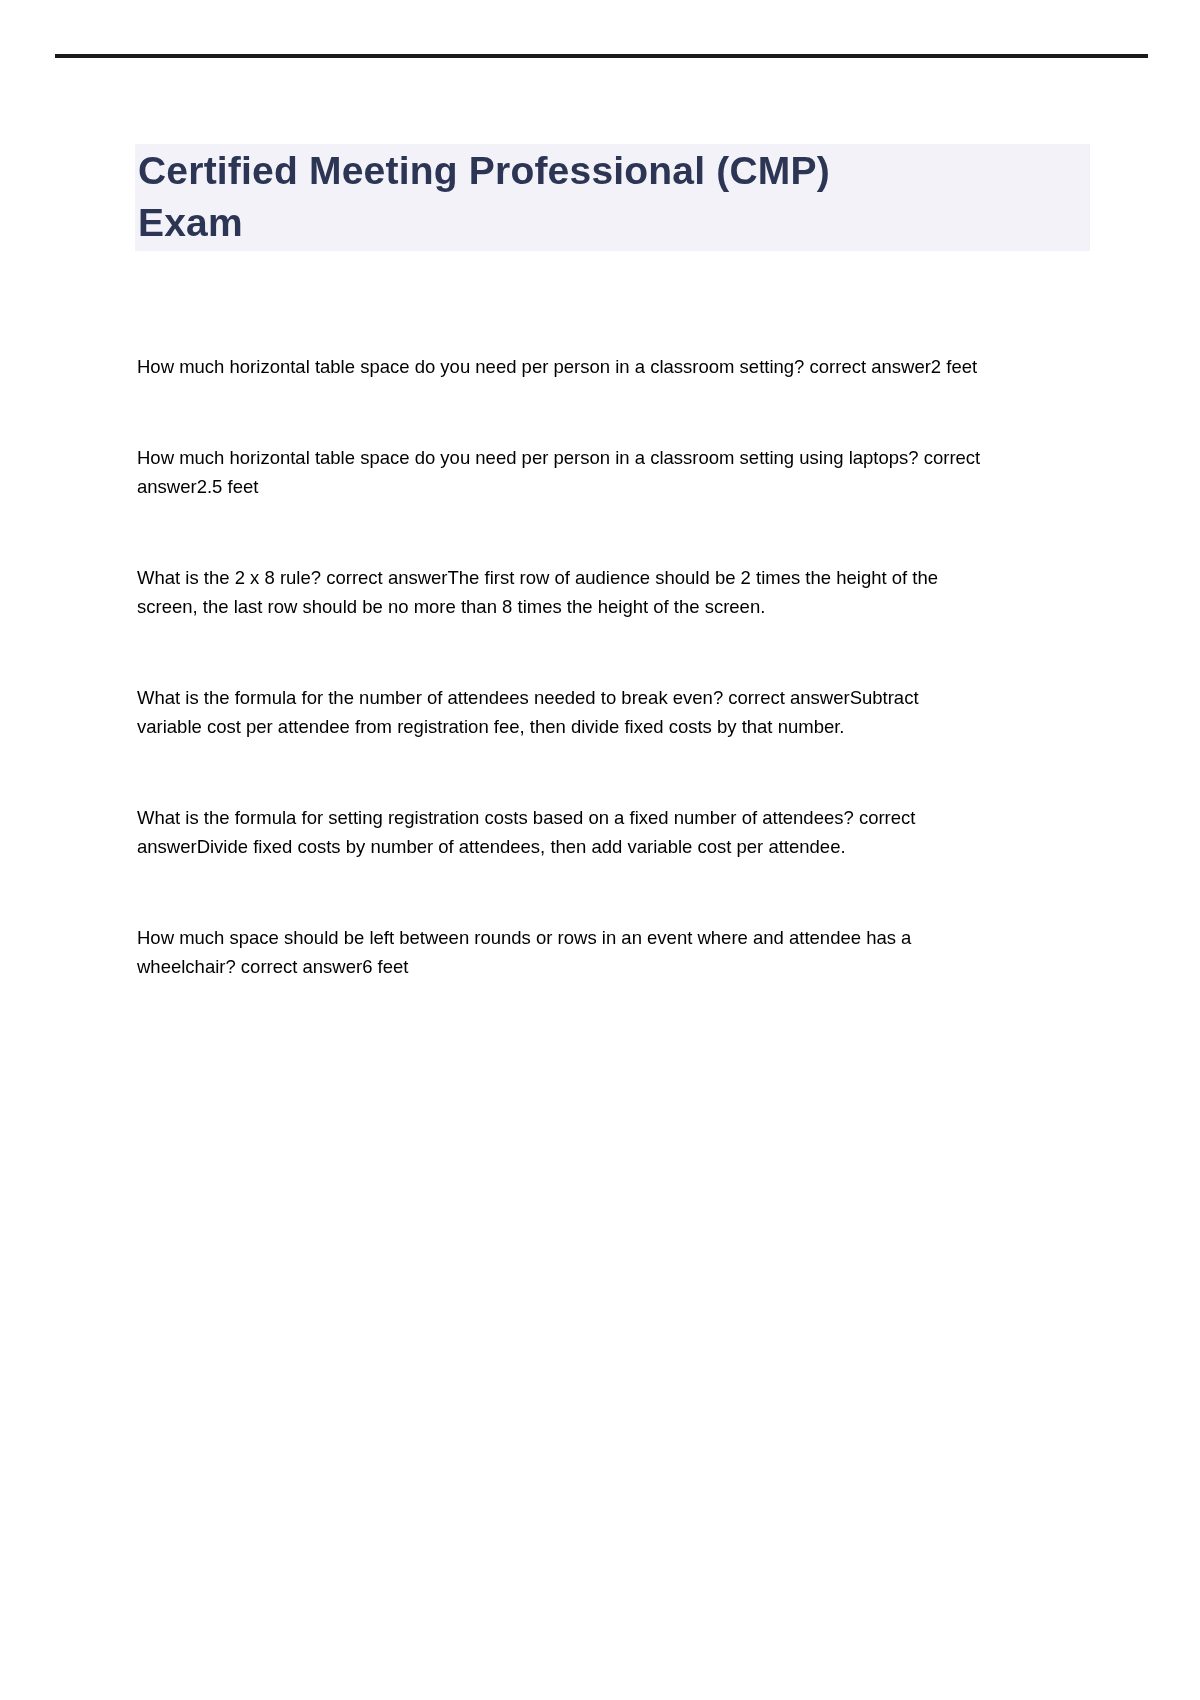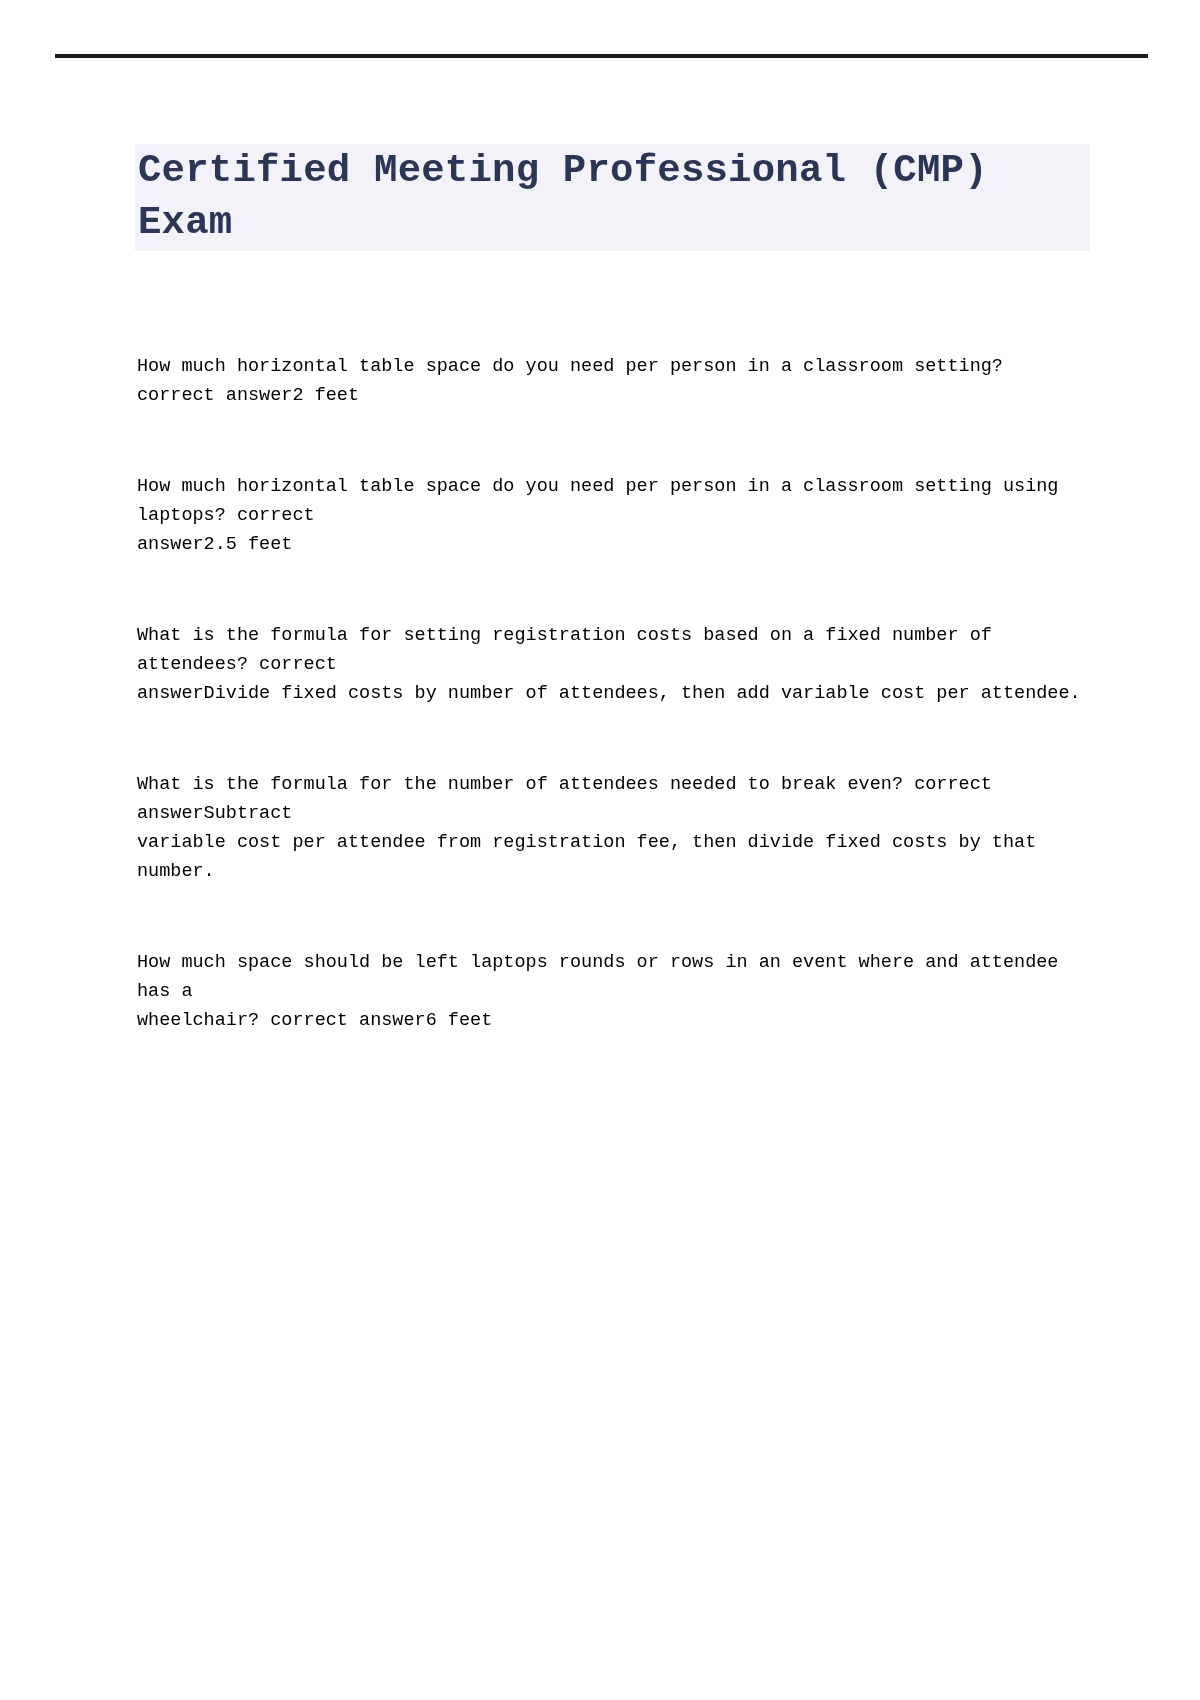--- a/index.html
+++ b/index.html
@@ -5,21 +5,21 @@
   html, body {
     margin: 0;
     padding: 0;
     background: #ffffff;
   }
   .page {
     position: relative;
     width: 1200px;
     height: 1240px;
     background: #ffffff;
-    font-family: Liberation Mono, monospace;
+    font-family: Liberation Sans, sans-serif;
     overflow: hidden;
   }
   .rule {
     position: absolute;
     left: 55px;
     width: 1093px;
     height: 4px;
     background: #1a1a1a;
   }
   .rule-top { top: 54px; }
@@ -66,23 +66,25 @@
 
   <div class="title-block">
     <div class="title-text">Certified Meeting Professional (CMP)
 Exam</div>
   </div>
 
   <div class="qa-list">
     <p class="qa-item">How much horizontal table space do you need per person in a classroom setting? correct answer2 feet</p>
     <p class="qa-item">How much horizontal table space do you need per person in a classroom setting using laptops? correct
 answer2.5 feet</p>
+    <p class="qa-item">What is the 2 x 8 rule? correct answerThe first row of audience should be 2 times the height of the
+screen, the last row should be no more than 8 times the height of the screen.</p>
+    <p class="qa-item">What is the formula for the number of attendees needed to break even? correct answerSubtract
+variable cost per attendee from registration fee, then divide fixed costs by that number.</p>
     <p class="qa-item">What is the formula for setting registration costs based on a fixed number of attendees? correct
 answerDivide fixed costs by number of attendees, then add variable cost per attendee.</p>
-    <p class="qa-item">What is the formula for the number of attendees needed to break even? correct answerSubtract
-variable cost per attendee from registration fee, then divide fixed costs by that number.</p>
-    <p class="qa-item">How much space should be left laptops rounds or rows in an event where and attendee has a
+    <p class="qa-item">How much space should be left between rounds or rows in an event where and attendee has a
 wheelchair? correct answer6 feet</p>
   </div>
 
   <div class="rule rule-bottom"></div>
 
 </div>
 
 </body></html>

